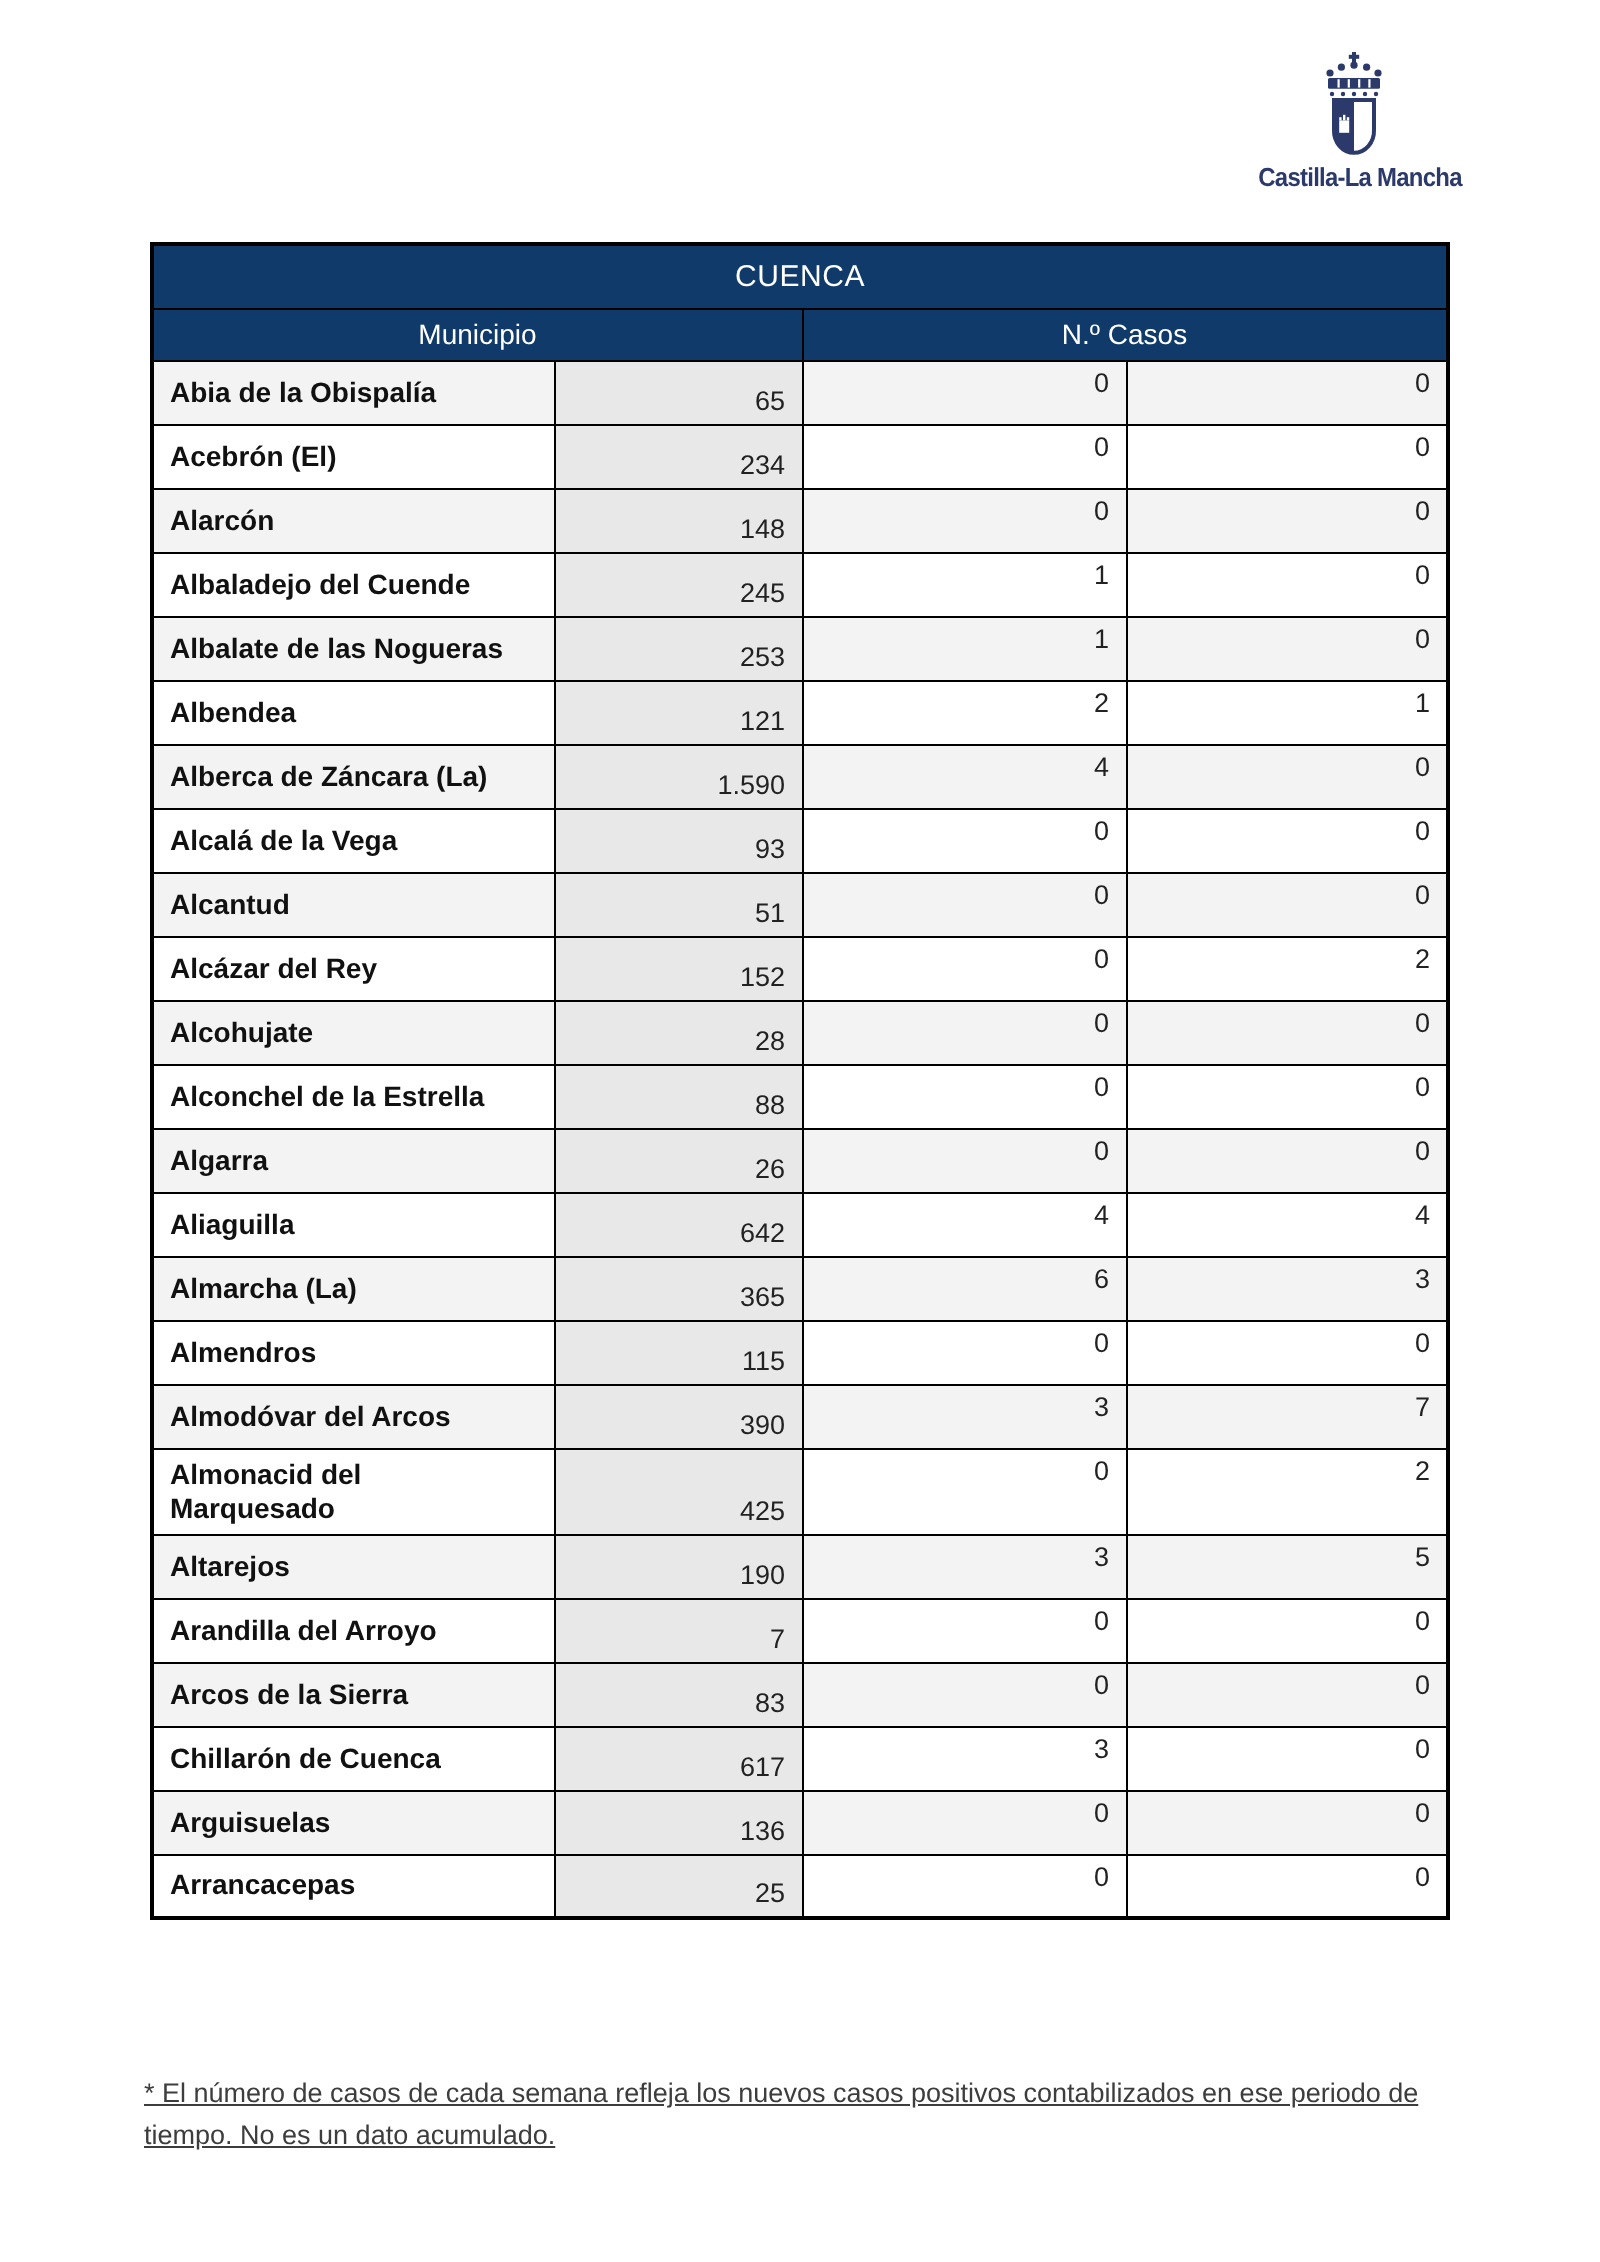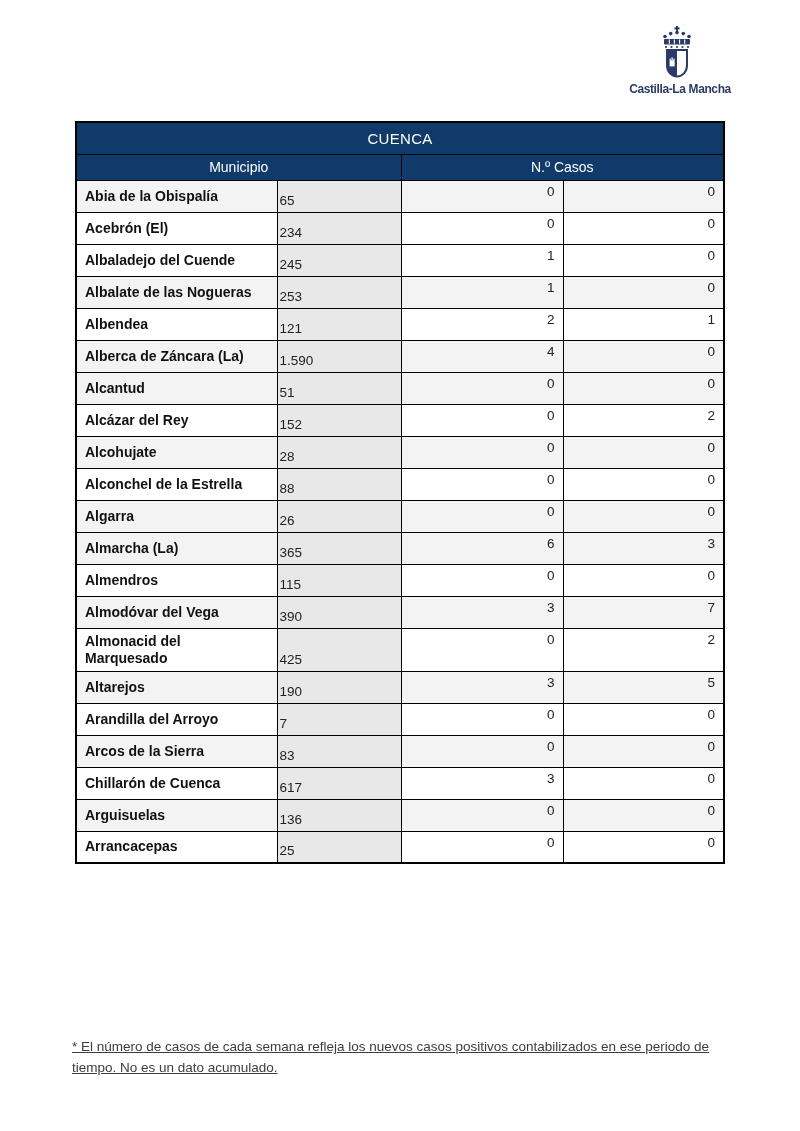--- a/index.html
+++ b/index.html
@@ -92,20 +92,21 @@
     font-weight: bold;
     font-size: 14px;
     color: var(--text);
     text-align: left;
     vertical-align: middle;
     padding: 4px 6px 4px 8px;
     line-height: 17px;
     white-space: pre-line;
   }
   tbody td.hab {
+    text-align: right;
     vertical-align: bottom;
     padding: 2px 8px 4px 2px;
     background: var(--habgray);
   }
   tbody td.cas {
     text-align: right;
     vertical-align: top;
     padding: 3px 8px 2px 2px;
   }
   tbody tr.striped td.name,
@@ -198,20 +199,26 @@
           <td class="hab">65</td>
           <td class="cas">0</td>
           <td class="cas">0</td>
         </tr>
         <tr>
           <td class="name">Acebrón (El)</td>
           <td class="hab">234</td>
           <td class="cas">0</td>
           <td class="cas">0</td>
         </tr>
+        <tr class="striped">
+          <td class="name">Alarcón</td>
+          <td class="hab">148</td>
+          <td class="cas">0</td>
+          <td class="cas">0</td>
+        </tr>
         <tr>
           <td class="name">Albaladejo del Cuende</td>
           <td class="hab">245</td>
           <td class="cas">1</td>
           <td class="cas">0</td>
         </tr>
         <tr class="striped">
           <td class="name">Albalate de las Nogueras</td>
           <td class="hab">253</td>
           <td class="cas">1</td>
@@ -222,20 +229,26 @@
           <td class="hab">121</td>
           <td class="cas">2</td>
           <td class="cas">1</td>
         </tr>
         <tr class="striped">
           <td class="name">Alberca de Záncara (La)</td>
           <td class="hab">1.590</td>
           <td class="cas">4</td>
           <td class="cas">0</td>
         </tr>
+        <tr>
+          <td class="name">Alcalá de la Vega</td>
+          <td class="hab">93</td>
+          <td class="cas">0</td>
+          <td class="cas">0</td>
+        </tr>
         <tr class="striped">
           <td class="name">Alcantud</td>
           <td class="hab">51</td>
           <td class="cas">0</td>
           <td class="cas">0</td>
         </tr>
         <tr>
           <td class="name">Alcázar del Rey</td>
           <td class="hab">152</td>
           <td class="cas">0</td>
@@ -251,35 +264,41 @@
           <td class="name">Alconchel de la Estrella</td>
           <td class="hab">88</td>
           <td class="cas">0</td>
           <td class="cas">0</td>
         </tr>
         <tr class="striped">
           <td class="name">Algarra</td>
           <td class="hab">26</td>
           <td class="cas">0</td>
           <td class="cas">0</td>
+        </tr>
+        <tr>
+          <td class="name">Aliaguilla</td>
+          <td class="hab">642</td>
+          <td class="cas">4</td>
+          <td class="cas">4</td>
         </tr>
         <tr class="striped">
           <td class="name">Almarcha (La)</td>
           <td class="hab">365</td>
           <td class="cas">6</td>
           <td class="cas">3</td>
         </tr>
         <tr>
           <td class="name">Almendros</td>
           <td class="hab">115</td>
           <td class="cas">0</td>
           <td class="cas">0</td>
         </tr>
         <tr class="striped">
-          <td class="name">Almodóvar del Vega</td>
+          <td class="name">Almodóvar del Arcos</td>
           <td class="hab">390</td>
           <td class="cas">3</td>
           <td class="cas">7</td>
         </tr>
         <tr>
           <td class="name">Almonacid del
 Marquesado</td>
           <td class="hab">425</td>
           <td class="cas">0</td>
           <td class="cas">2</td>

